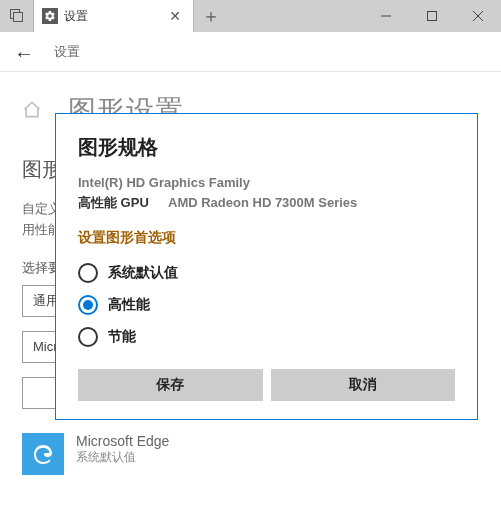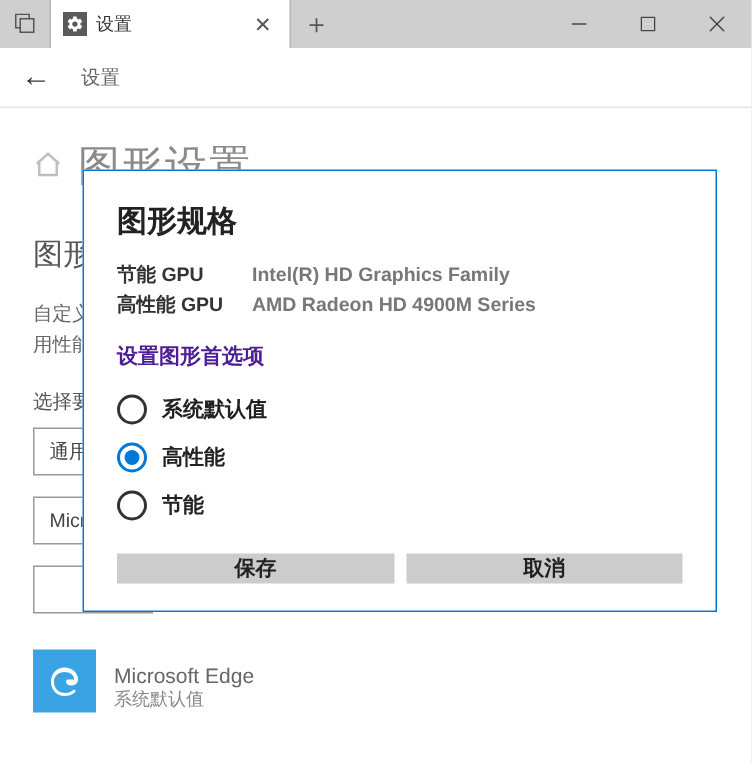--- a/index.html
+++ b/index.html
@@ -66,37 +66,37 @@
   }
   .back-btn { font-size: 20px; color: #333; padding: 2px 6px; }
   .crumb { font-size: 13px; color: #666; }
 
   .content {
     position: relative;
     background: #fff;
     height: calc(512px - 32px - 40px);
     padding: 16px 22px;
   }
-  .home-row { display: flex; align-items: center; gap: 10px; margin-top: 4px; }
+  .home-row { display: flex; align-items: center; gap: 26px; margin-top: 4px; }
   .home-icon { color: #bfbfbf; }
   .page-title {
     font-size: 28px; font-weight: 300; color: #8a8a8a; letter-spacing: 1px;
   }
   .sect { margin-top: 26px; font-size: 20px; color: #555; }
   .para { margin-top: 16px; font-size: 13px; color: #666; line-height: 1.6; }
   .label-row { margin-top: 18px; font-size: 13px; color: #555; }
   .dropdown {
     margin-top: 8px;
     border: 1px solid #999;
     height: 32px; width: 300px;
     display: flex; align-items: center;
     padding: 0 10px; color: #444;
   }
   .app-tile {
-    display: flex; align-items: flex-end; gap: 12px;
+    display: flex; align-items: flex-start; gap: 12px;
     margin-top: 10px;
   }
   .app-tile .tile {
     width: 42px; height: 42px;
     background: #3aa3e3;
     display: flex; align-items: center; justify-content: center;
     color: #fff;
   }
   .app-tile .meta .name { font-size: 14px; color: #666; }
   .app-tile .meta .sub  { font-size: 12px; color: #888; }
@@ -108,40 +108,40 @@
     width: 423px;
     background: #fff;
     border: 1px solid #0078d7;
     padding: 20px 22px 18px 22px;
     font-weight: bold;
   }
   .dlg-title { font-size: 20px; color: #222; margin-bottom: 12px; }
   .spec-row { display: flex; font-size: 13px; line-height: 1.55; }
   .spec-key { width: 90px; color: #333; }
   .spec-val { color: #777; text-align: center; }
-  .dlg-sub { margin-top: 16px; font-size: 14px; color: #4c1d95; }
+  .dlg-sub { margin-top: 16px; font-size: 14px; color: #a16207; }
   .radio-group { margin-top: 10px; }
   .radio-row {
     display: flex; align-items: center; gap: 10px;
     padding: 6px 0;
     font-size: 14px; color: #222;
   }
   .radio {
     width: 20px; height: 20px; border-radius: 50%;
     border: 2px solid #333;
     display: flex; align-items: center; justify-content: center;
   }
   .radio.sel { border-color: #0078d7; }
   .radio.sel::after {
     content: ""; width: 10px; height: 10px; border-radius: 50%;
     background: #0078d7;
   }
   .dlg-buttons { display: flex; gap: 8px; margin-top: 16px; }
   .dlg-btn {
-    flex: 1; height: 20px;
+    flex: 1; height: 32px;
     background: #ccc; color: #222;
     display: flex; align-items: center; justify-content: center;
     font-size: 14px;
   }
 </style>
 </head>
 <body>
 
 <div class="titlebar">
   <div class="tab-btn">
@@ -220,26 +220,25 @@
     <div class="meta">
       <div class="name">Microsoft Edge</div>
       <div class="sub">系统默认值</div>
     </div>
   </div>
 </div>
 
 <div class="dialog">
   <div class="dlg-title">图形规格</div>
   <div class="spec-row">
-    <span class="spec-key">节能 GPU</span>
     <span class="spec-val">Intel(R) HD Graphics Family</span>
   </div>
   <div class="spec-row">
     <span class="spec-key">高性能 GPU</span>
-    <span class="spec-val">AMD Radeon HD 4900M Series</span>
+    <span class="spec-val">AMD Radeon HD 7300M Series</span>
   </div>
   <div class="dlg-sub">设置图形首选项</div>
   <div class="radio-group">
     <div class="radio-row">
       <span class="radio"></span>
       <span>系统默认值</span>
     </div>
     <div class="radio-row">
       <span class="radio sel"></span>
       <span>高性能</span>

